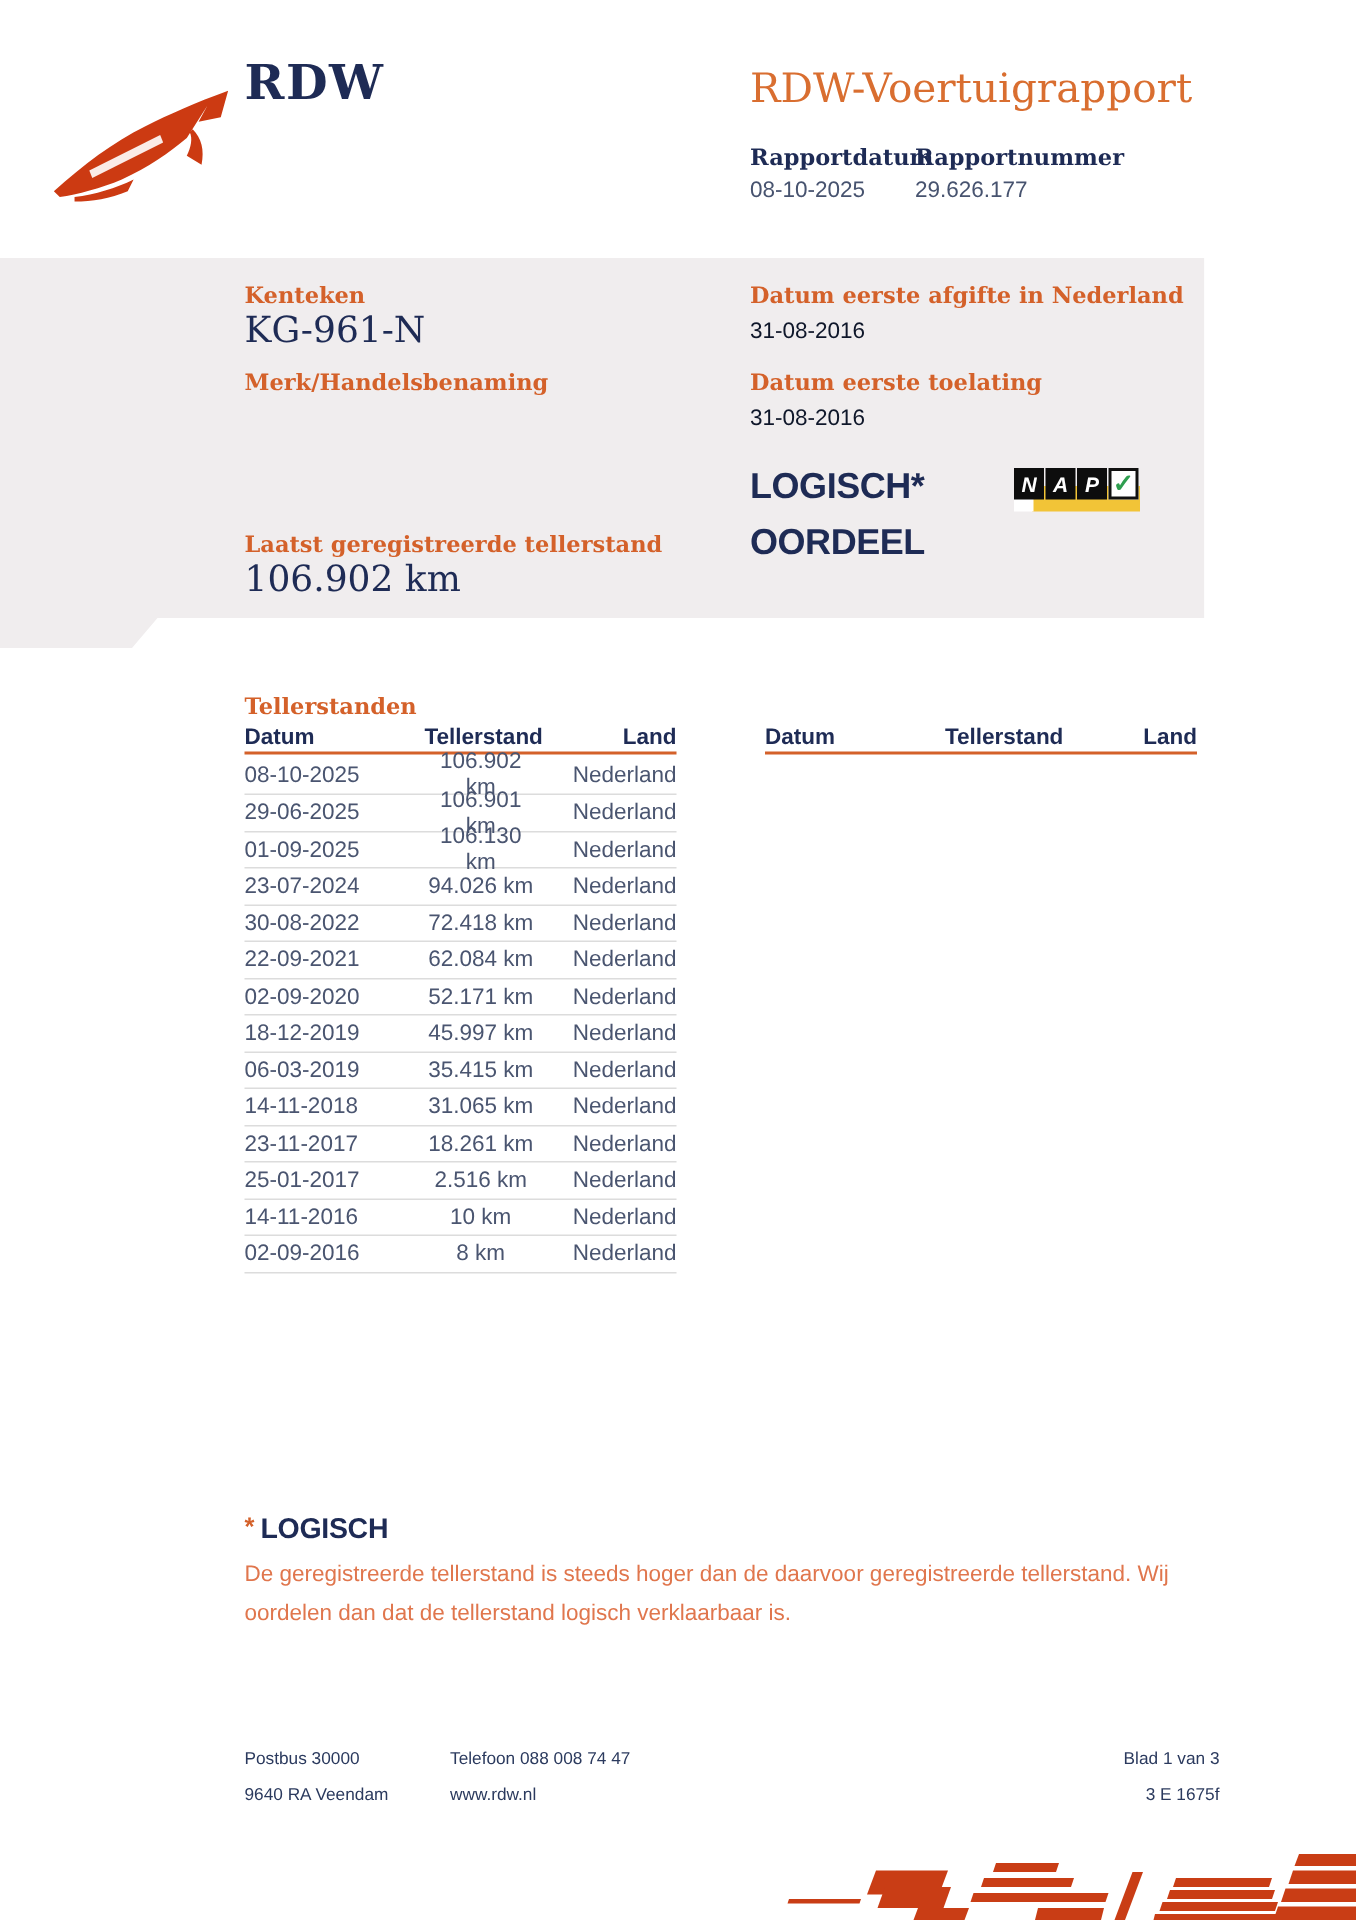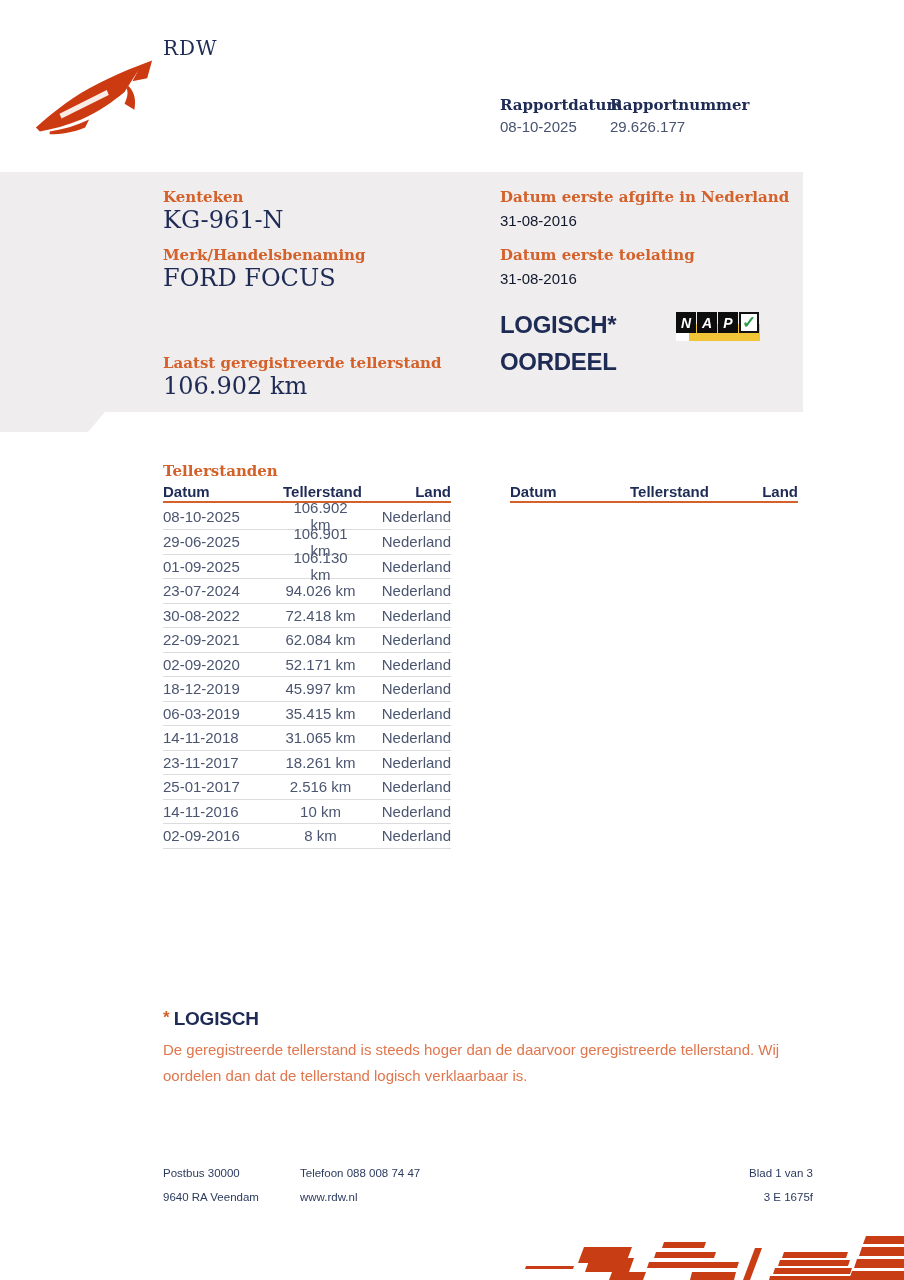--- a/index.html
+++ b/index.html
@@ -6,22 +6,22 @@
   html,body { background:#ffffff; }
   .page {
     position:relative; width:904px; height:1280px; margin:0 auto;
     background:#ffffff; overflow:hidden;
     font-family:"Liberation Sans", sans-serif;
   }
   
   .feather { position:absolute; left:30px; top:48px; width:128px; height:92px; }
   .wordmark {
     position:absolute; left:163px; top:36px;
-    font-family:"DejaVu Serif", serif; font-weight:normal;
-    font-size:20px; letter-spacing:1px; color:#1e2b55;
+    font-family:"DejaVu Serif", serif; font-weight:bold;
+    font-size:32px; letter-spacing:1px; color:#1e2b55;
   }
   .doc-title {
     position:absolute; left:500px; top:44px;
     font-family:"DejaVu Serif", serif; font-size:27px; color:#d96e30;
   }
   .meta-label {
     position:absolute; top:96px;
     font-family:"DejaVu Serif", serif; font-weight:bold;
     font-size:15px; color:#1e2b55;
   }
@@ -112,30 +112,30 @@
 <div class="page">
 
   <svg class="feather" viewBox="0 0 130 92">
     <path fill="#cc3a12" d="M6 80 C26 62 46 47 68 36 C84 28 102 20 124 12 L119 30 L104 33 L110 22 L96 44 C84 54 70 64 52 72 C38 78 22 82 10 84 Z"></path>
     <path fill="#cc3a12" d="M100 38 C106 44 108 52 106 62 L96 56 C99 50 100 44 98 40 Z"></path>
     <path fill="#ffffff" d="M30 66 L78 42 L80 47 L32 71 Z" opacity="0.9"></path>
     <path fill="#cc3a12" d="M20 84 C34 82 48 78 60 72 L56 80 C44 85 32 87 20 87 Z"></path>
   </svg>
   <div class="wordmark">RDW</div>
 
+  <div class="doc-title">RDW-Voertuigrapport</div>
   <div class="meta-label ml1">Rapportdatum</div>
   <div class="meta-label ml2">Rapportnummer</div>
   <div class="meta-value mv1">08-10-2025</div>
   <div class="meta-value mv2">29.626.177</div>
 
   <div class="hero">
     <div class="fld-label" style="left:163px; top:16px;">Kenteken</div>
     <div class="fld-big" style="left:163px; top:34px;">KG-961-N</div>
     <div class="fld-label" style="left:163px; top:74px;">Merk/Handelsbenaming</div>
-    <div class="fld-big" style="left:163px; top:92px;">FORD FOCUS</div>
     <div class="fld-label" style="left:163px; top:182px;">Laatst geregistreerde tellerstand</div>
     <div class="fld-big" style="left:163px; top:200px;">106.902 km</div>
 
     <div class="fld-label" style="left:500px; top:16px;">Datum eerste afgifte in Nederland</div>
     <div class="fld-small" style="left:500px; top:40px;">31-08-2016</div>
     <div class="fld-label" style="left:500px; top:74px;">Datum eerste toelating</div>
     <div class="fld-small" style="left:500px; top:98px;">31-08-2016</div>
 
     <div class="oordeel">
       <div>LOGISCH*</div>

